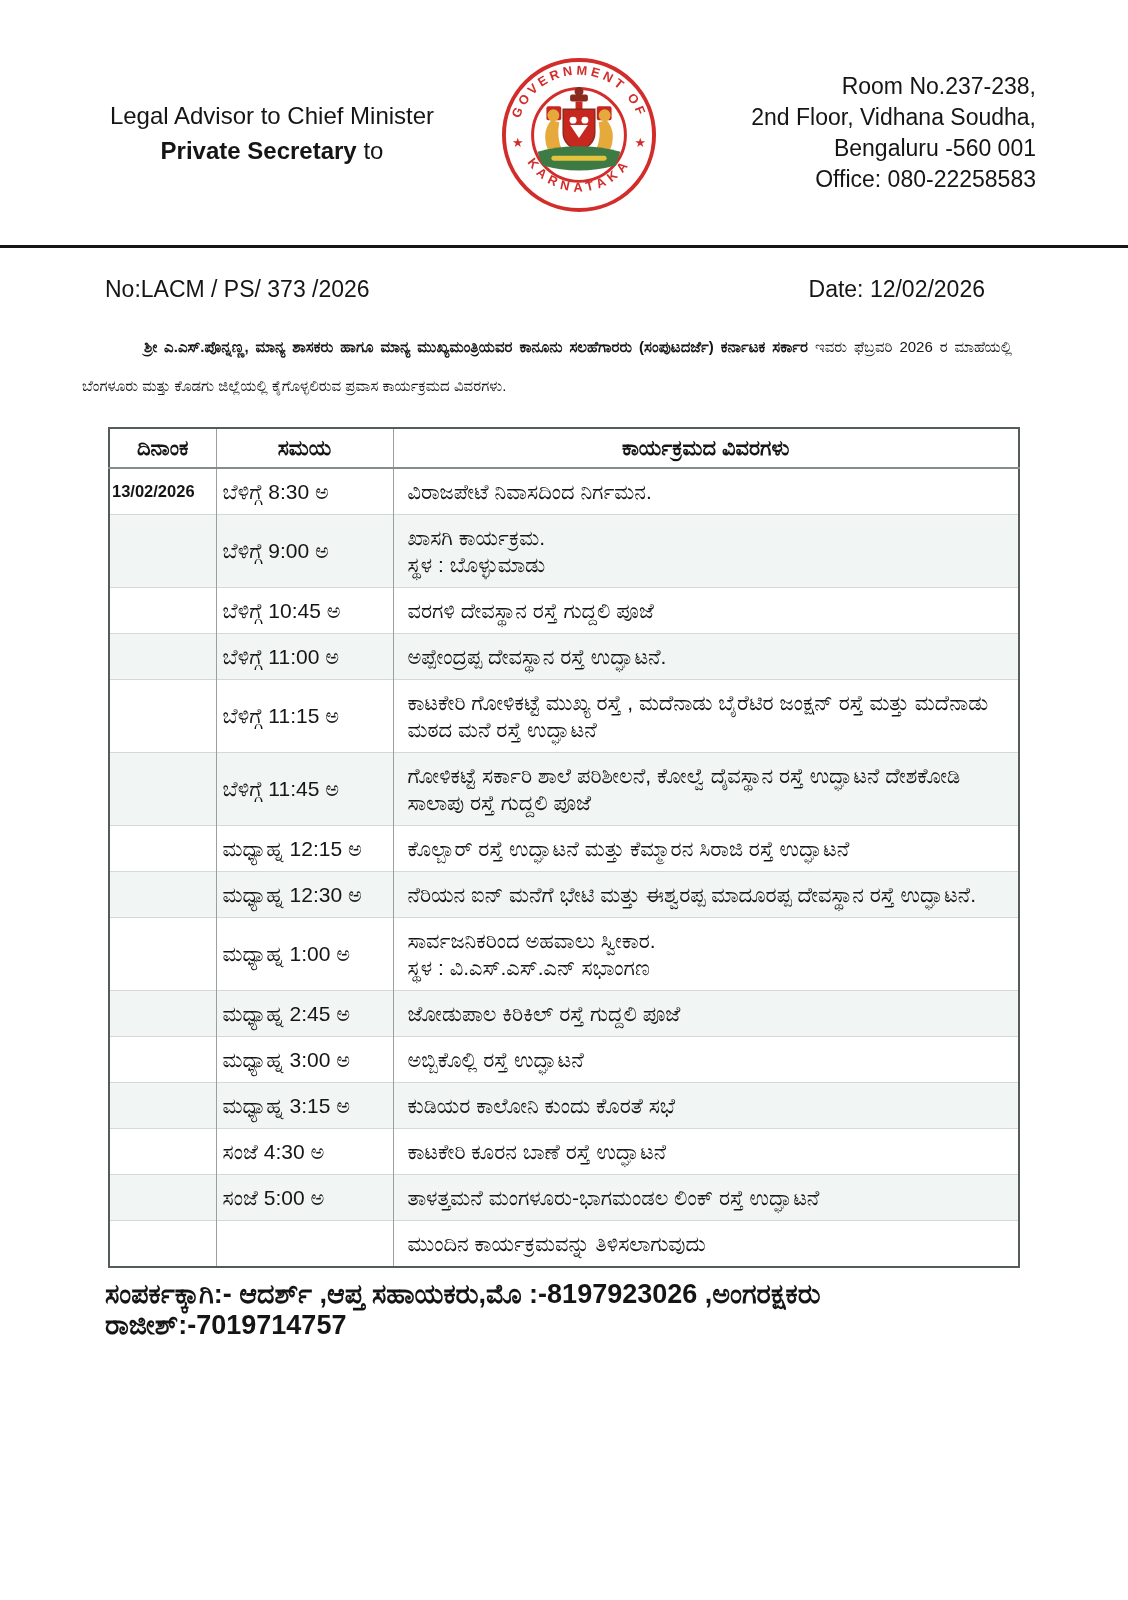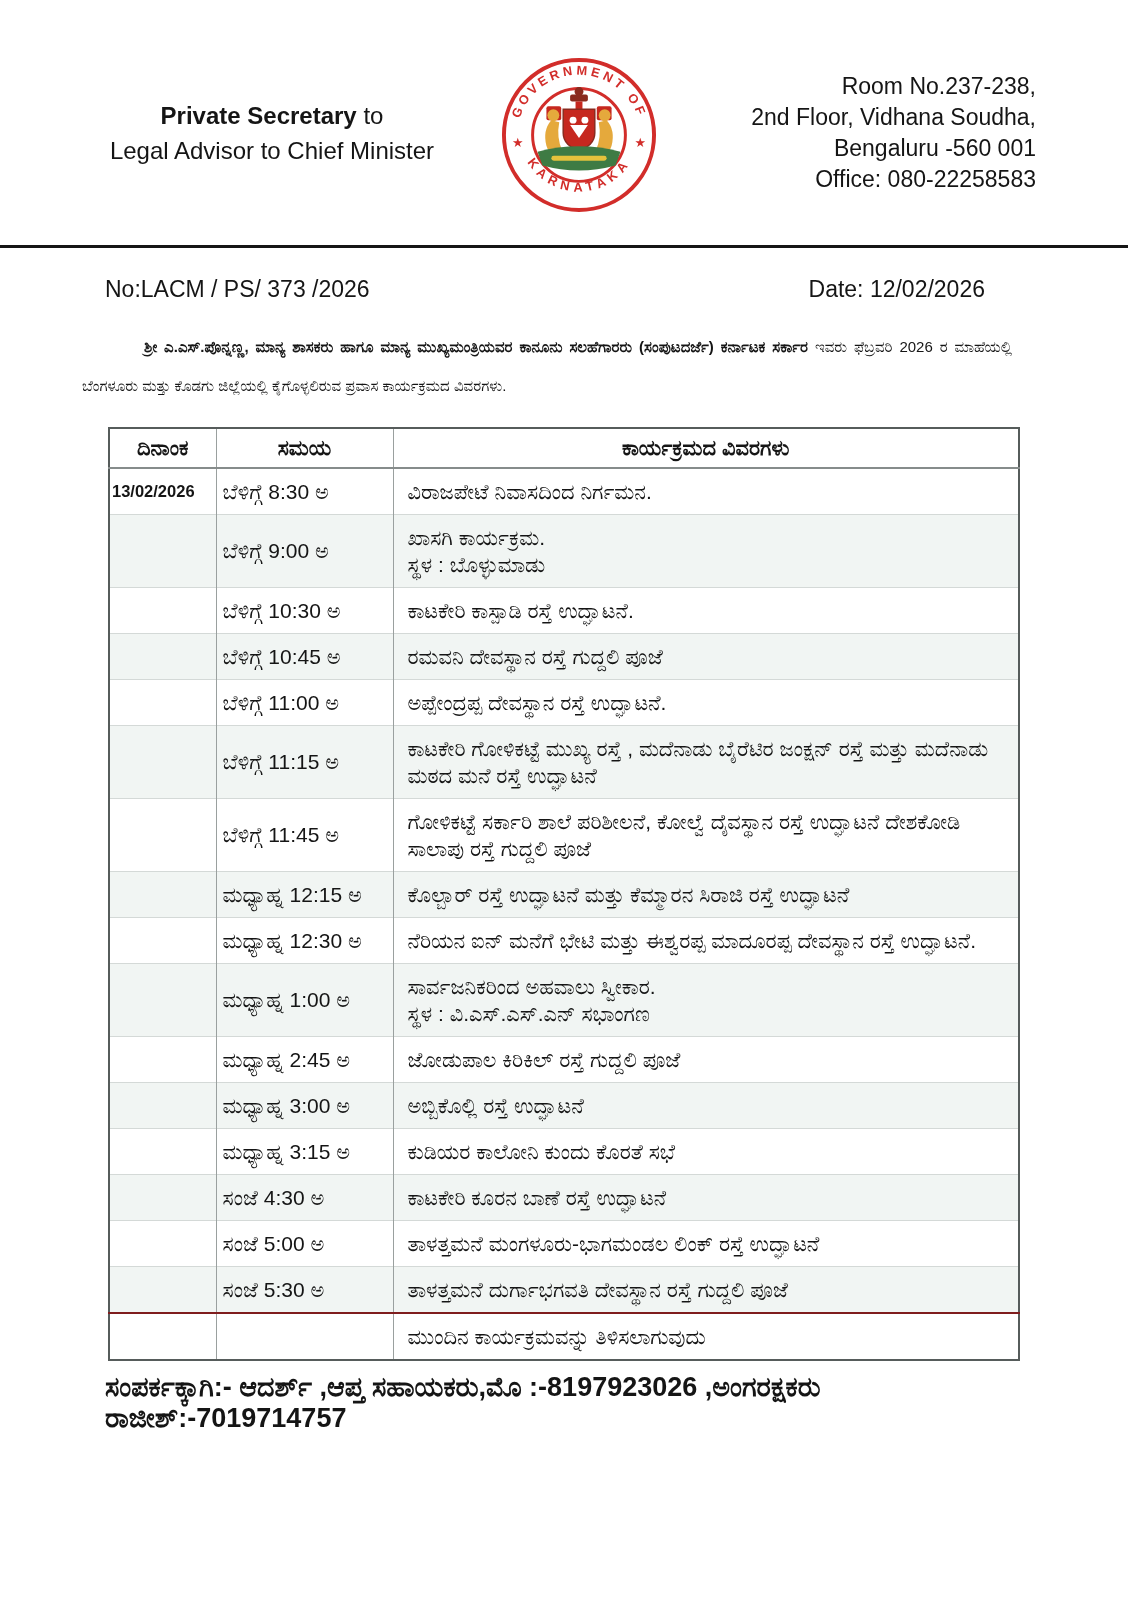--- a/index.html
+++ b/index.html
@@ -104,22 +104,22 @@
     font-weight:bold;
   }
 </style>
 </head>
 <body>
 
 <div class="page">
 
   <div class="header">
     <div class="header-left">
+      <div>Legal Advisor to Chief Minister</div>
       <div><span class="b">Private Secretary</span><span> to</span></div>
-      <div>Legal Advisor to Chief Minister</div>
     </div>
 
     <div class="emblem-wrap">
       <svg width="158" height="158" viewBox="0 0 160 160">
 
         <circle cx="80" cy="82" r="76" fill="none" stroke="#d22d2a" stroke-width="4"></circle>
         <circle cx="80" cy="82" r="47" fill="none" stroke="#d22d2a" stroke-width="3"></circle>
         <defs>
           <path id="arcTop" d="M 17 84 A 63 63 0 0 1 143 84"></path>
           <path id="arcBottom" d="M 23 100 A 61 61 0 0 0 137 100"></path>
@@ -199,30 +199,23 @@
         <tr>
           <td class="cell-date"></td>
           <td class="cell-time">ಬೆಳಿಗ್ಗೆ 9:00 ಅ</td>
           <td class="cell-details">
             <div class="dline">ಖಾಸಗಿ ಕಾರ್ಯಕ್ರಮ.</div>
             <div class="dline">ಸ್ಥಳ : ಬೊಳ್ಳುಮಾಡು</div>
           </td>
         </tr>
         <tr>
           <td class="cell-date"></td>
-          <td class="cell-time">ಬೆಳಿಗ್ಗೆ 10:30 ಅ</td>
-          <td class="cell-details">
-            <div class="dline">ಕಾಟಕೇರಿ ಕಾಸ್ಪಾಡಿ ರಸ್ತೆ ಉದ್ಘಾಟನೆ.</div>
-          </td>
-        </tr>
-        <tr>
-          <td class="cell-date"></td>
           <td class="cell-time">ಬೆಳಿಗ್ಗೆ 10:45 ಅ</td>
           <td class="cell-details">
-            <div class="dline">ರಮವನಿ ದೇವಸ್ಥಾನ ರಸ್ತೆ ಗುದ್ದಲಿ ಪೂಜೆ</div>
+            <div class="dline">ವರಗಳಿ ದೇವಸ್ಥಾನ ರಸ್ತೆ ಗುದ್ದಲಿ ಪೂಜೆ</div>
           </td>
         </tr>
         <tr>
           <td class="cell-date"></td>
           <td class="cell-time">ಬೆಳಿಗ್ಗೆ 11:00 ಅ</td>
           <td class="cell-details">
             <div class="dline">ಅಪ್ಪೇಂದ್ರಪ್ಪ ದೇವಸ್ಥಾನ ರಸ್ತೆ ಉದ್ಘಾಟನೆ.</div>
           </td>
         </tr>
         <tr>
@@ -291,27 +284,20 @@
         </tr>
         <tr>
           <td class="cell-date"></td>
           <td class="cell-time">ಸಂಜೆ 5:00 ಅ</td>
           <td class="cell-details">
             <div class="dline">ತಾಳತ್ತಮನೆ ಮಂಗಳೂರು-ಭಾಗಮಂಡಲ ಲಿಂಕ್ ರಸ್ತೆ ಉದ್ಘಾಟನೆ</div>
           </td>
         </tr>
         <tr>
           <td class="cell-date"></td>
-          <td class="cell-time">ಸಂಜೆ  5:30 ಅ</td>
-          <td class="cell-details">
-            <div class="dline">ತಾಳತ್ತಮನೆ ದುರ್ಗಾಭಗವತಿ ದೇವಸ್ಥಾನ ರಸ್ತೆ ಗುದ್ದಲಿ ಪೂಜೆ</div>
-          </td>
-        </tr>
-        <tr>
-          <td class="cell-date"></td>
           <td class="cell-time"></td>
           <td class="cell-details">
             <div class="dline">ಮುಂದಿನ ಕಾರ್ಯಕ್ರಮವನ್ನು ತಿಳಿಸಲಾಗುವುದು</div>
           </td>
         </tr>
       </tbody>
   </table>
 
   <div class="footer">ಸಂಪರ್ಕಕ್ಕಾಗಿ:- ಆದರ್ಶ್ ,ಆಪ್ತ ಸಹಾಯಕರು,ಮೊ :-8197923026 ,ಅಂಗರಕ್ಷಕರು ರಾಜೀಶ್:-7019714757</div>
 

